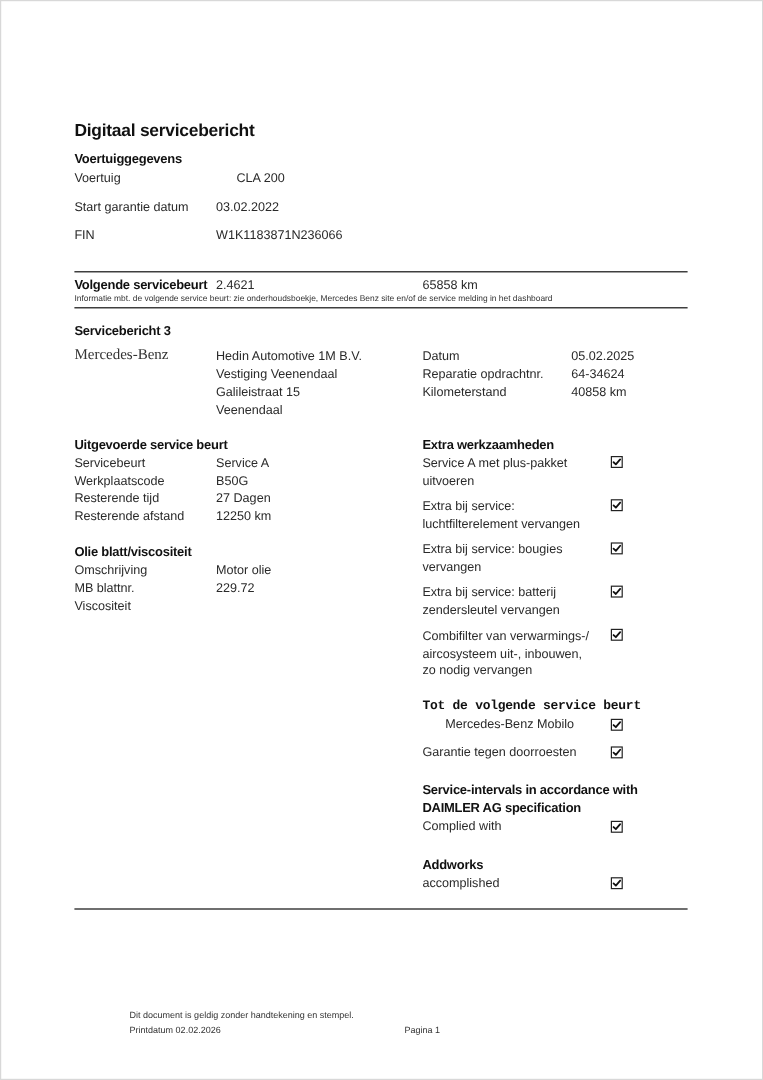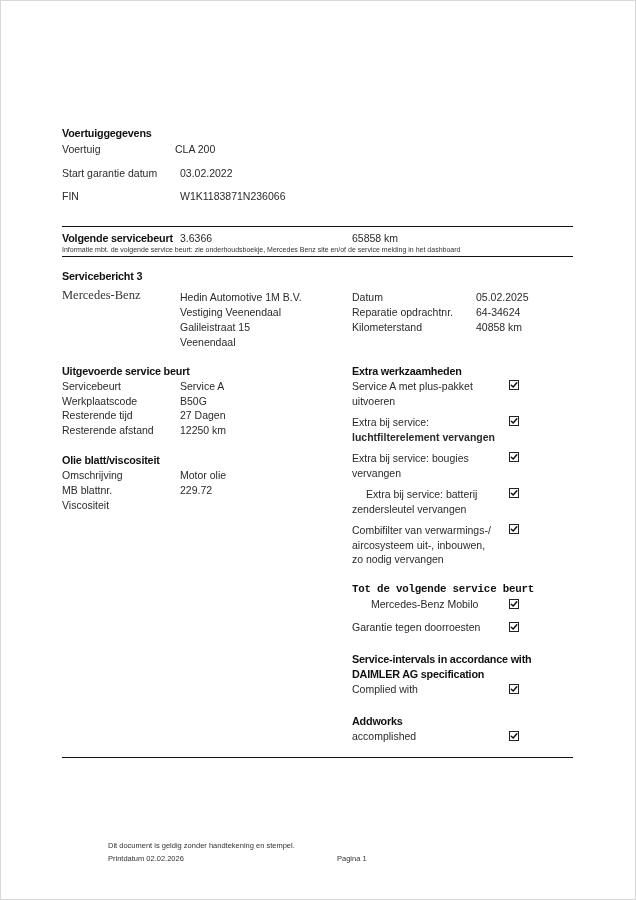--- a/index.html
+++ b/index.html
@@ -14,32 +14,33 @@
   .rule { position: absolute; left: 61px; width: 511px; height: 1px; background: #111; }
   .logo { font-family: "Liberation Serif", serif; font-size: 12.5px; color: #333; }
   .cb { position: absolute; width: 10px; height: 10px; border: 1px solid #222; box-sizing: border-box; }
   .cb svg { position: absolute; left: 0; top: 0; width: 8px; height: 8px; }
 </style>
 </head>
 <body>
 
 <div class="page">
 
+  <div class="abs h1" style="left:61px; top:100px;">Digitaal servicebericht</div>
 
   <div class="abs h2" style="left:61px; top:126px;">Voertuiggegevens</div>
   <div class="abs t" style="left:61px; top:142px;">Voertuig</div>
-  <div class="abs t" style="left:174px; top:142px;">CLA 200</div>
+  <div class="abs t" style="left:196px; top:142px;">CLA 200</div>
   <div class="abs t" style="left:61px; top:166px;">Start garantie datum</div>
   <div class="abs t" style="left:179px; top:166px;">03.02.2022</div>
   <div class="abs t" style="left:61px; top:189px;">FIN</div>
   <div class="abs t" style="left:179px; top:189px;">W1K1183871N236066</div>
 
   <div class="rule" style="top:225px;"></div>
   <div class="abs h2" style="left:61px; top:231px;text-align:right;">Volgende servicebeurt</div>
-  <div class="abs t" style="left:179px; top:231px;">3.6366</div>
+  <div class="abs t" style="left:179px; top:231px;">2.4621</div>
   <div class="abs t" style="left:351px; top:231px;">65858 km</div>
   <div class="abs small" style="left:61px; top:245px;">Informatie mbt. de volgende service beurt: zie onderhoudsboekje, Mercedes Benz site en/of de service melding in het dashboard</div>
   <div class="rule" style="top:255px;"></div>
 
   <div class="abs h2" style="left:61px; top:269px;">Servicebericht 3</div>
   <div class="abs logo" style="left:61px; top:287px;">Mercedes-Benz</div>
   <div class="abs t" style="left:179px; top:290px;">Hedin Automotive 1M B.V.</div>
   <div class="abs t" style="left:179px; top:305px;text-align:center;">Vestiging Veenendaal</div>
   <div class="abs t" style="left:179px; top:320px;">Galileistraat 15</div>
   <div class="abs t" style="left:179px; top:335px;">Veenendaal</div>
@@ -73,36 +74,36 @@
 
   <div class="abs t" style="left:351px; top:379px;">Service A met plus-pakket</div>
   <div class="abs t" style="left:351px; top:394px;">uitvoeren</div>
   <div class="cb" style="left:508px; top:379px;" aria-checked="true">
       <svg viewBox="0 0 8 8">
         <path d="M1.3 4.2 L3.2 6 L6.8 1.8" fill="none" stroke="#111" stroke-width="1.5" stroke-linecap="round" stroke-linejoin="round"></path>
       </svg>
     </div>
 
   <div class="abs t" style="left:351px; top:415px;">Extra bij service:</div>
-  <div class="abs t" style="left:351px; top:430px;font-weight:bold;">luchtfilterelement vervangen</div>
+  <div class="abs t" style="left:351px; top:430px;">luchtfilterelement vervangen</div>
   <div class="cb" style="left:508px; top:415px;" aria-checked="true">
       <svg viewBox="0 0 8 8">
         <path d="M1.3 4.2 L3.2 6 L6.8 1.8" fill="none" stroke="#111" stroke-width="1.5" stroke-linecap="round" stroke-linejoin="round"></path>
       </svg>
     </div>
 
   <div class="abs t" style="left:351px; top:451px;">Extra bij service: bougies</div>
   <div class="abs t" style="left:351px; top:466px;">vervangen</div>
   <div class="cb" style="left:508px; top:451px;" aria-checked="true">
       <svg viewBox="0 0 8 8">
         <path d="M1.3 4.2 L3.2 6 L6.8 1.8" fill="none" stroke="#111" stroke-width="1.5" stroke-linecap="round" stroke-linejoin="round"></path>
       </svg>
     </div>
 
-  <div class="abs t" style="left:365px; top:487px;">Extra bij service: batterij</div>
+  <div class="abs t" style="left:351px; top:487px;">Extra bij service: batterij</div>
   <div class="abs t" style="left:351px; top:502px;">zendersleutel vervangen</div>
   <div class="cb" style="left:508px; top:487px;" aria-checked="true">
       <svg viewBox="0 0 8 8">
         <path d="M1.3 4.2 L3.2 6 L6.8 1.8" fill="none" stroke="#111" stroke-width="1.5" stroke-linecap="round" stroke-linejoin="round"></path>
       </svg>
     </div>
 
   <div class="abs t" style="left:351px; top:523px;">Combifilter van verwarmings-/</div>
   <div class="abs t" style="left:351px; top:538px;">aircosysteem uit-, inbouwen,</div>
   <div class="abs t" style="left:351px; top:552px;">zo nodig vervangen</div>

